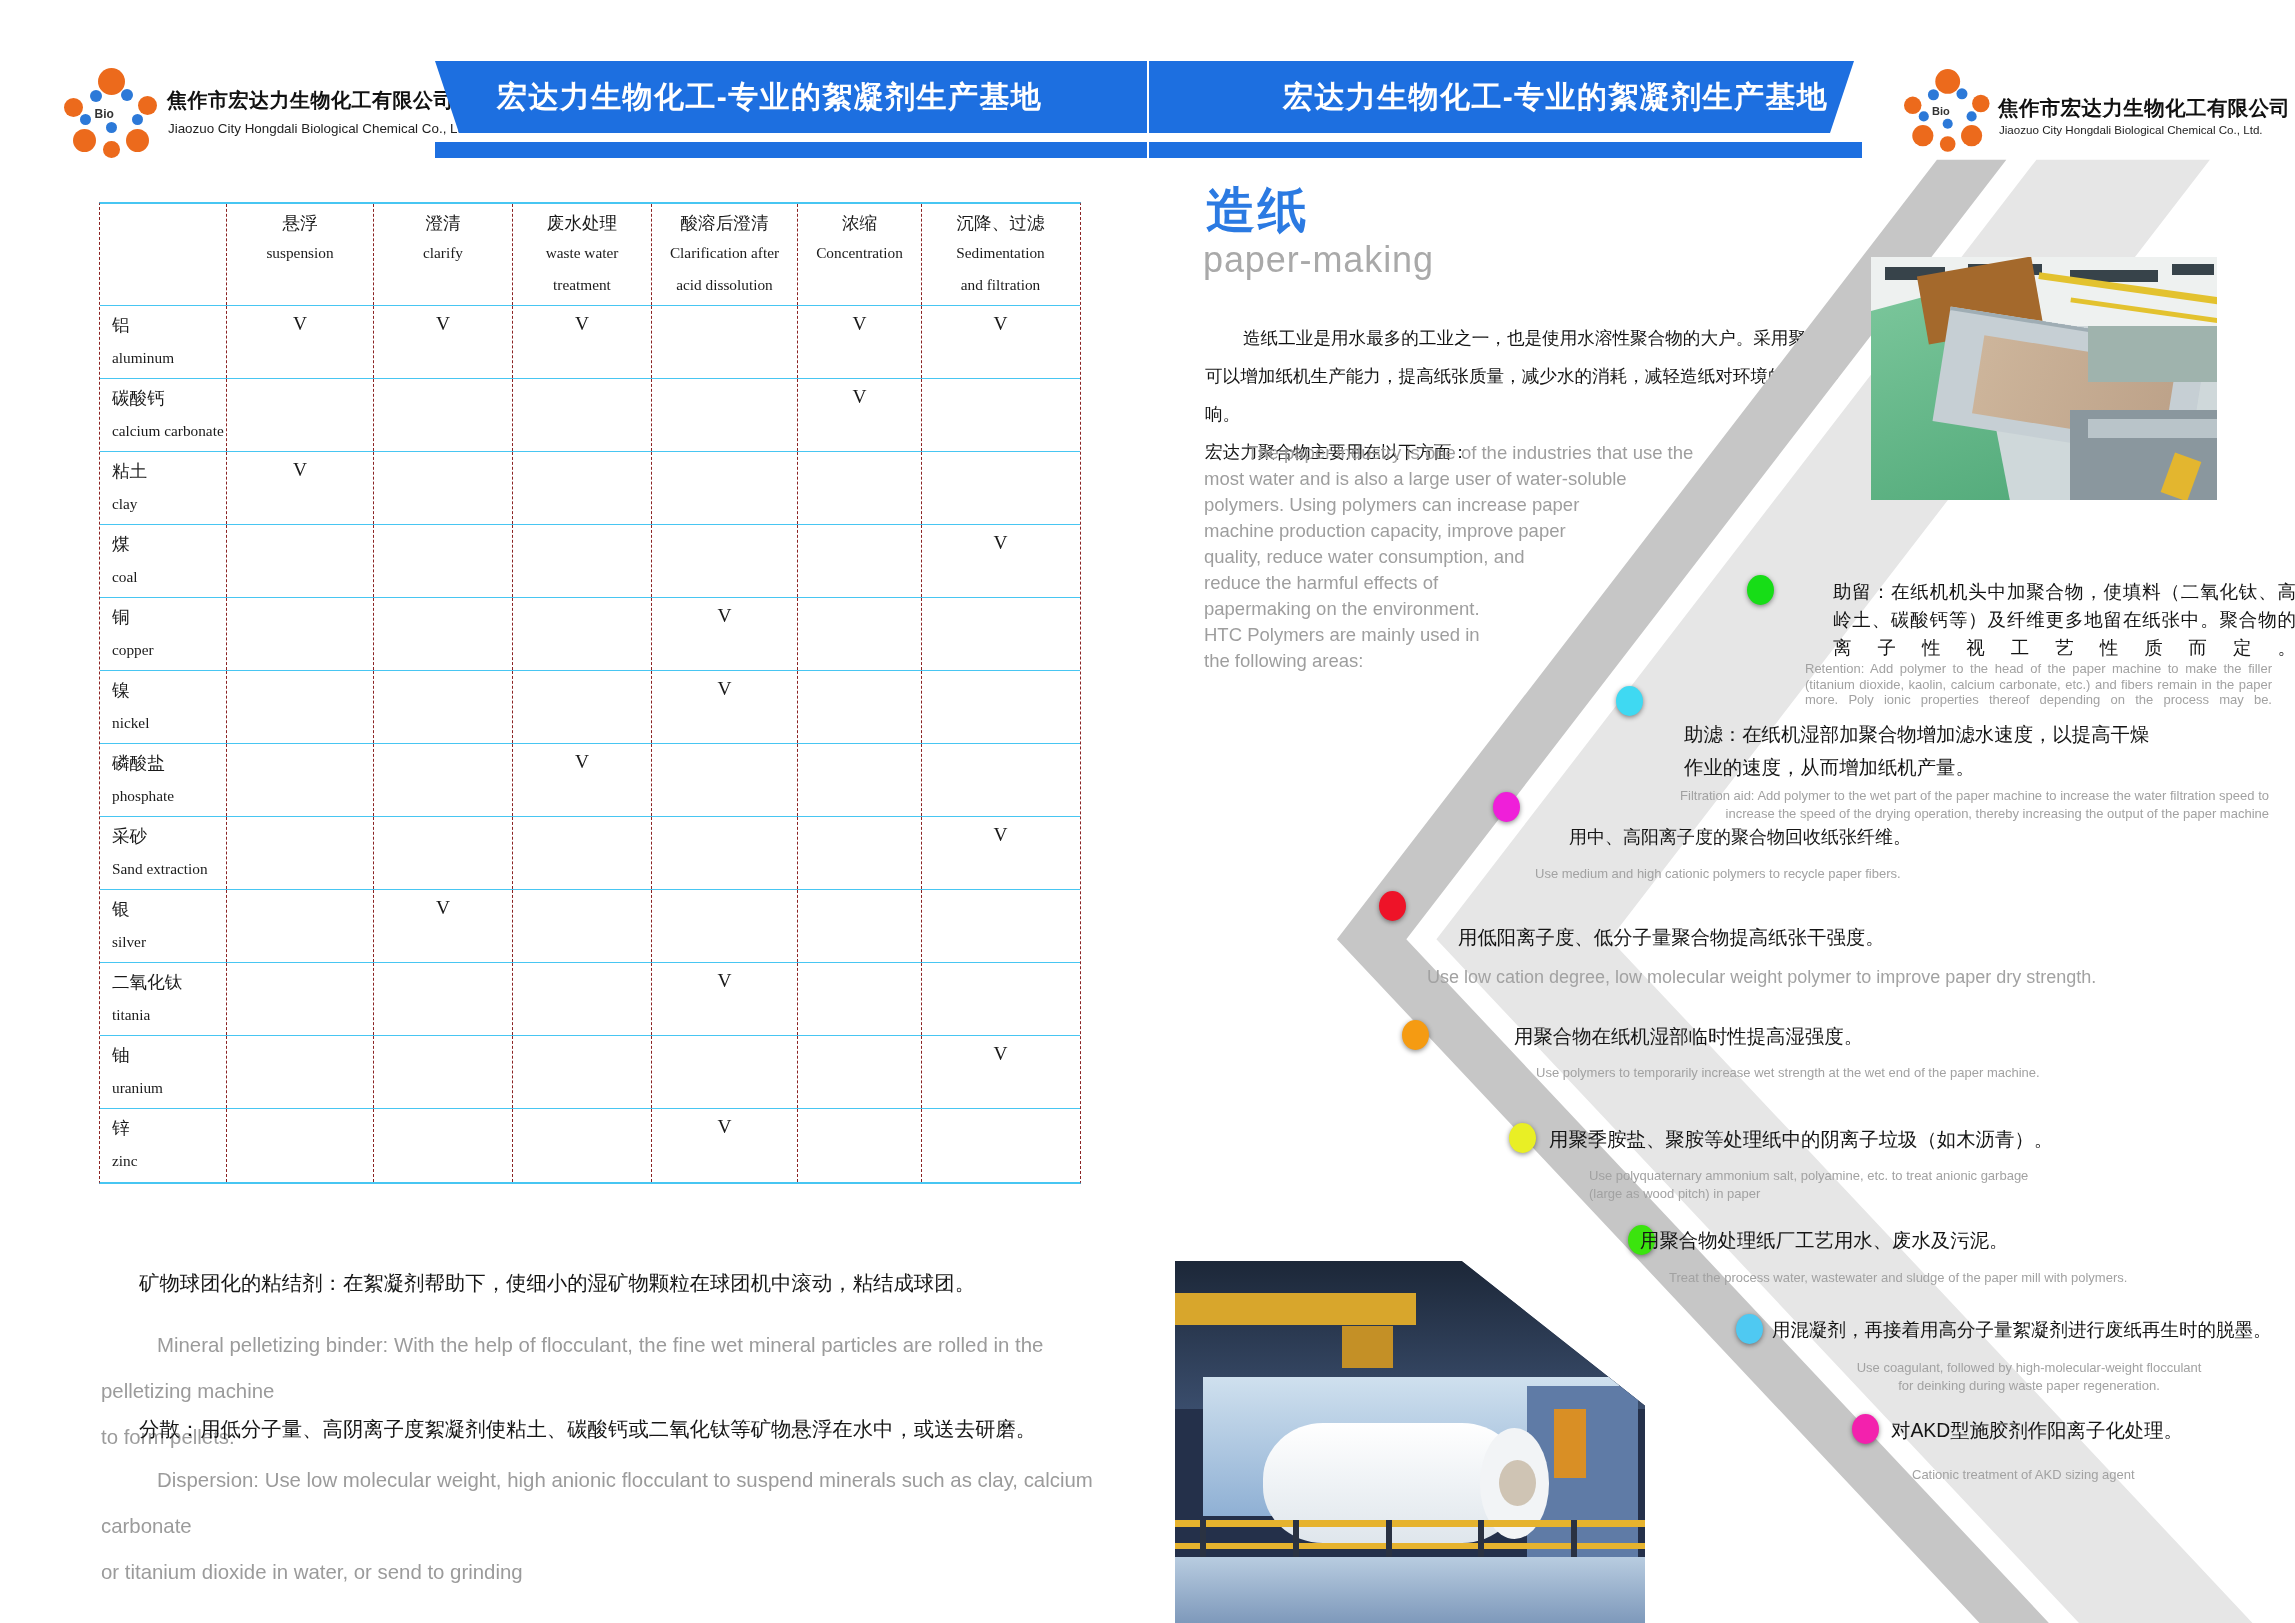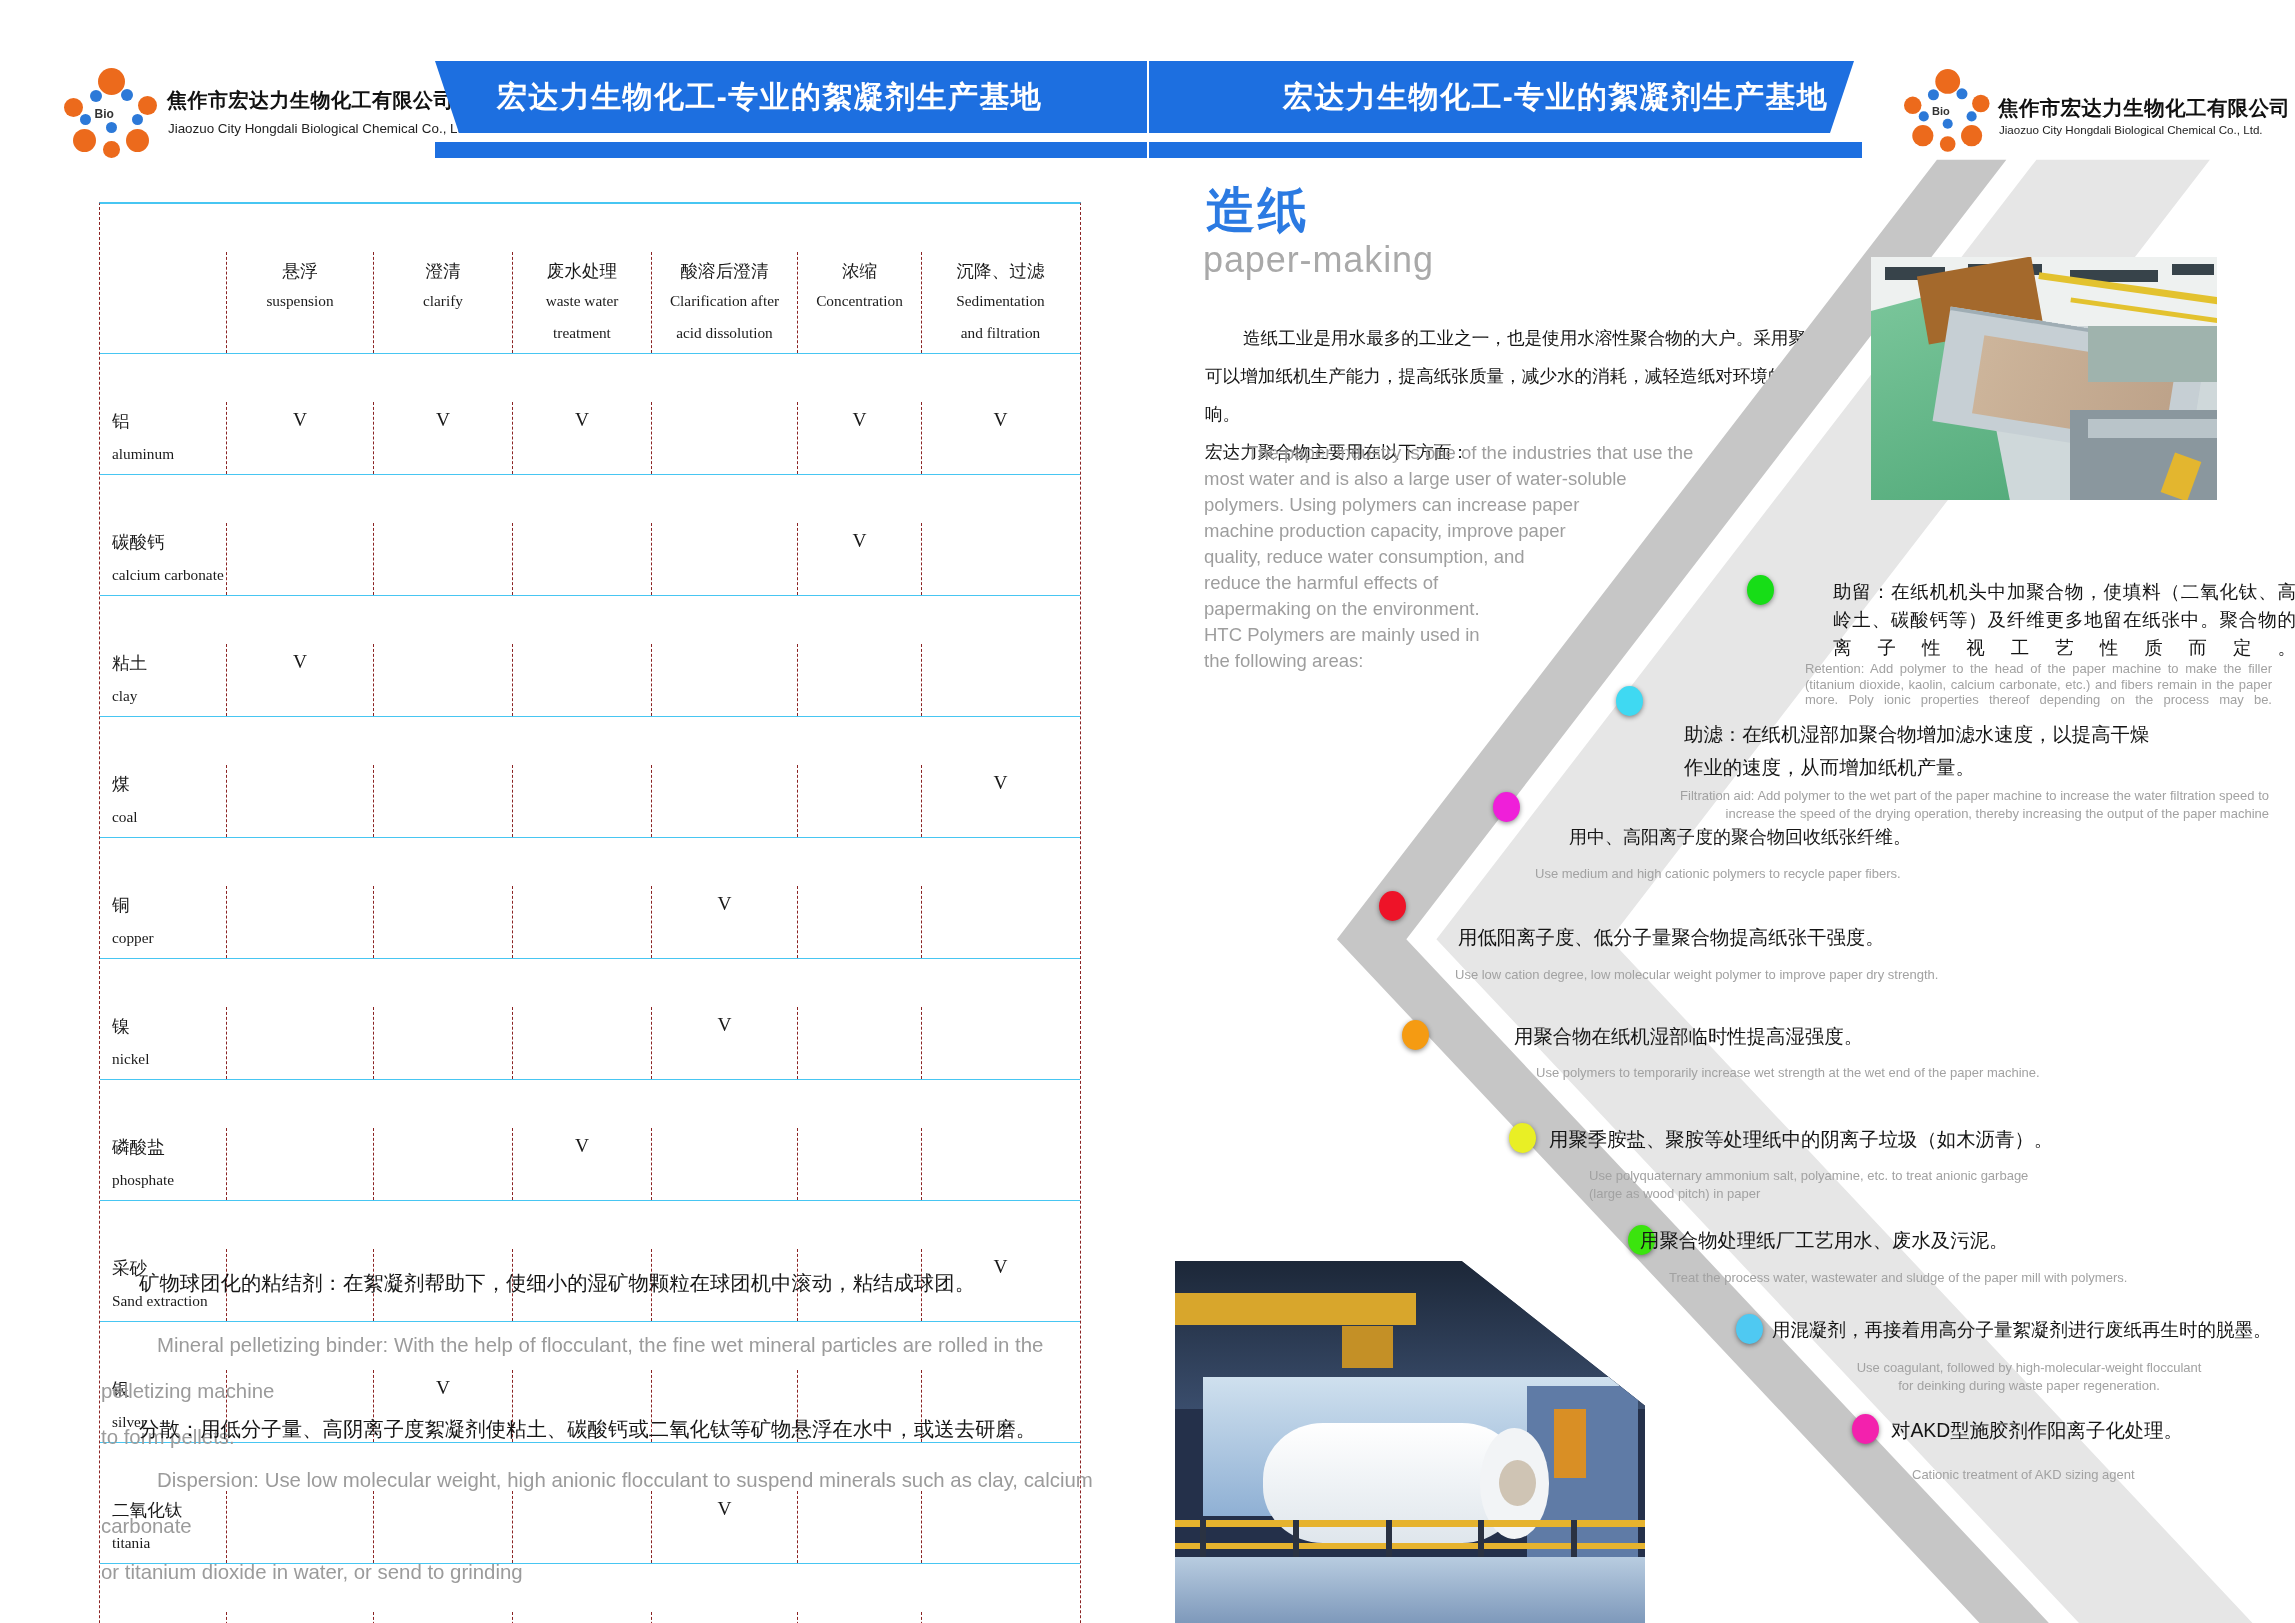--- a/index.html
+++ b/index.html
@@ -23,21 +23,21 @@
     clip-path:polygon(0 0,100% 0,calc(100% - 24px) 100%,0 100%);}
   .stripe{position:absolute;top:142px;height:15.7px;background:#1d6fe0;}
   .stripe-left{left:435px;width:712px;}
   .stripe-right{left:1149px;width:713px;}
   
   .apptable{position:absolute;left:99px;top:202px;width:980px;
     border-top:2.3px solid #47c6f2;border-bottom:2.3px solid #47c6f2;
     border-left:0.9px dashed #8b2323;border-right:0.9px dashed #8b2323;
     font-family:"Liberation Serif", serif;color:#1a1a1a;box-sizing:content-box;}
   .trow{display:grid;grid-template-columns:127px 147px 139px 139px 146px 124px 157px;
-    border-bottom:1.9px solid #47c6f2;box-sizing:border-box;margin-top:48px;}
+    border-bottom:1.9px solid #47c6f2;box-sizing:border-box;}
   .trow:last-child{border-bottom:none;}
   .thead{height:102px;}
   .tbody-row{height:73px;}
   .cell{border-right:0.9px dashed #8b2323;box-sizing:border-box;overflow:hidden;}
   .cell:last-child{border-right:none;}
   .hcn{font-size:17.6px;text-align:center;margin-top:7.4px;height:26px;}
   .hen{font-size:15.3px;text-align:center;line-height:32px;}
   .rcn{font-size:17.6px;margin:6.5px 0 0 12px;}
   .ren{font-size:15.3px;margin:12px 0 0 12px;}
   .vmark{font-size:19.4px;text-align:center;margin-top:7.4px;}
@@ -70,21 +70,21 @@
   .b1 .cnb{left:1805px;top:578px;width:463px;font-size:18.5px;line-height:28px;margin-left:28px;}
   .b1 .enb{left:1805px;top:661px;width:467px;font-size:13px;line-height:15.7px;}
   .b2 .bdot{left:1616px;top:686px;}
   .b2 .cnb{left:1684px;top:718px;font-size:19.4px;line-height:33px;}
   .b2 .enb{left:1617px;top:787px;width:652px;font-size:13px;line-height:17.6px;text-align:right;}
   .b3 .bdot{left:1493px;top:792px;}
   .b3 .cnb{left:1569px;top:825px;font-size:18px;}
   .b3 .enb{left:1535px;top:866px;font-size:13px;}
   .b4 .bdot{left:1379px;top:891px;}
   .b4 .cnb{left:1458px;top:924px;font-size:19.4px;}
-  .b4 .enb{left:1427px;top:967px;font-size:13px;margin-left:28px;}
+  .b4 .enb{left:1427px;top:967px;font-size:18px;}
   .b5 .bdot{left:1402px;top:1020px;}
   .b5 .cnb{left:1514px;top:1023px;font-size:19.4px;}
   .b5 .enb{left:1536px;top:1065px;font-size:13px;}
   .b6 .bdot{left:1509px;top:1123px;}
   .b6 .cnb{left:1549px;top:1126px;font-size:19.4px;}
   .b6 .enb{left:1589px;top:1167px;font-size:13px;line-height:17.6px;}
   .b7 .bdot{left:1628px;top:1225px;}
   .b7 .cnb{left:1640px;top:1227px;font-size:19.4px;}
   .b7 .enb{left:1669px;top:1270px;font-size:13px;}
   .b8 .bdot{left:1736px;top:1314px;}

